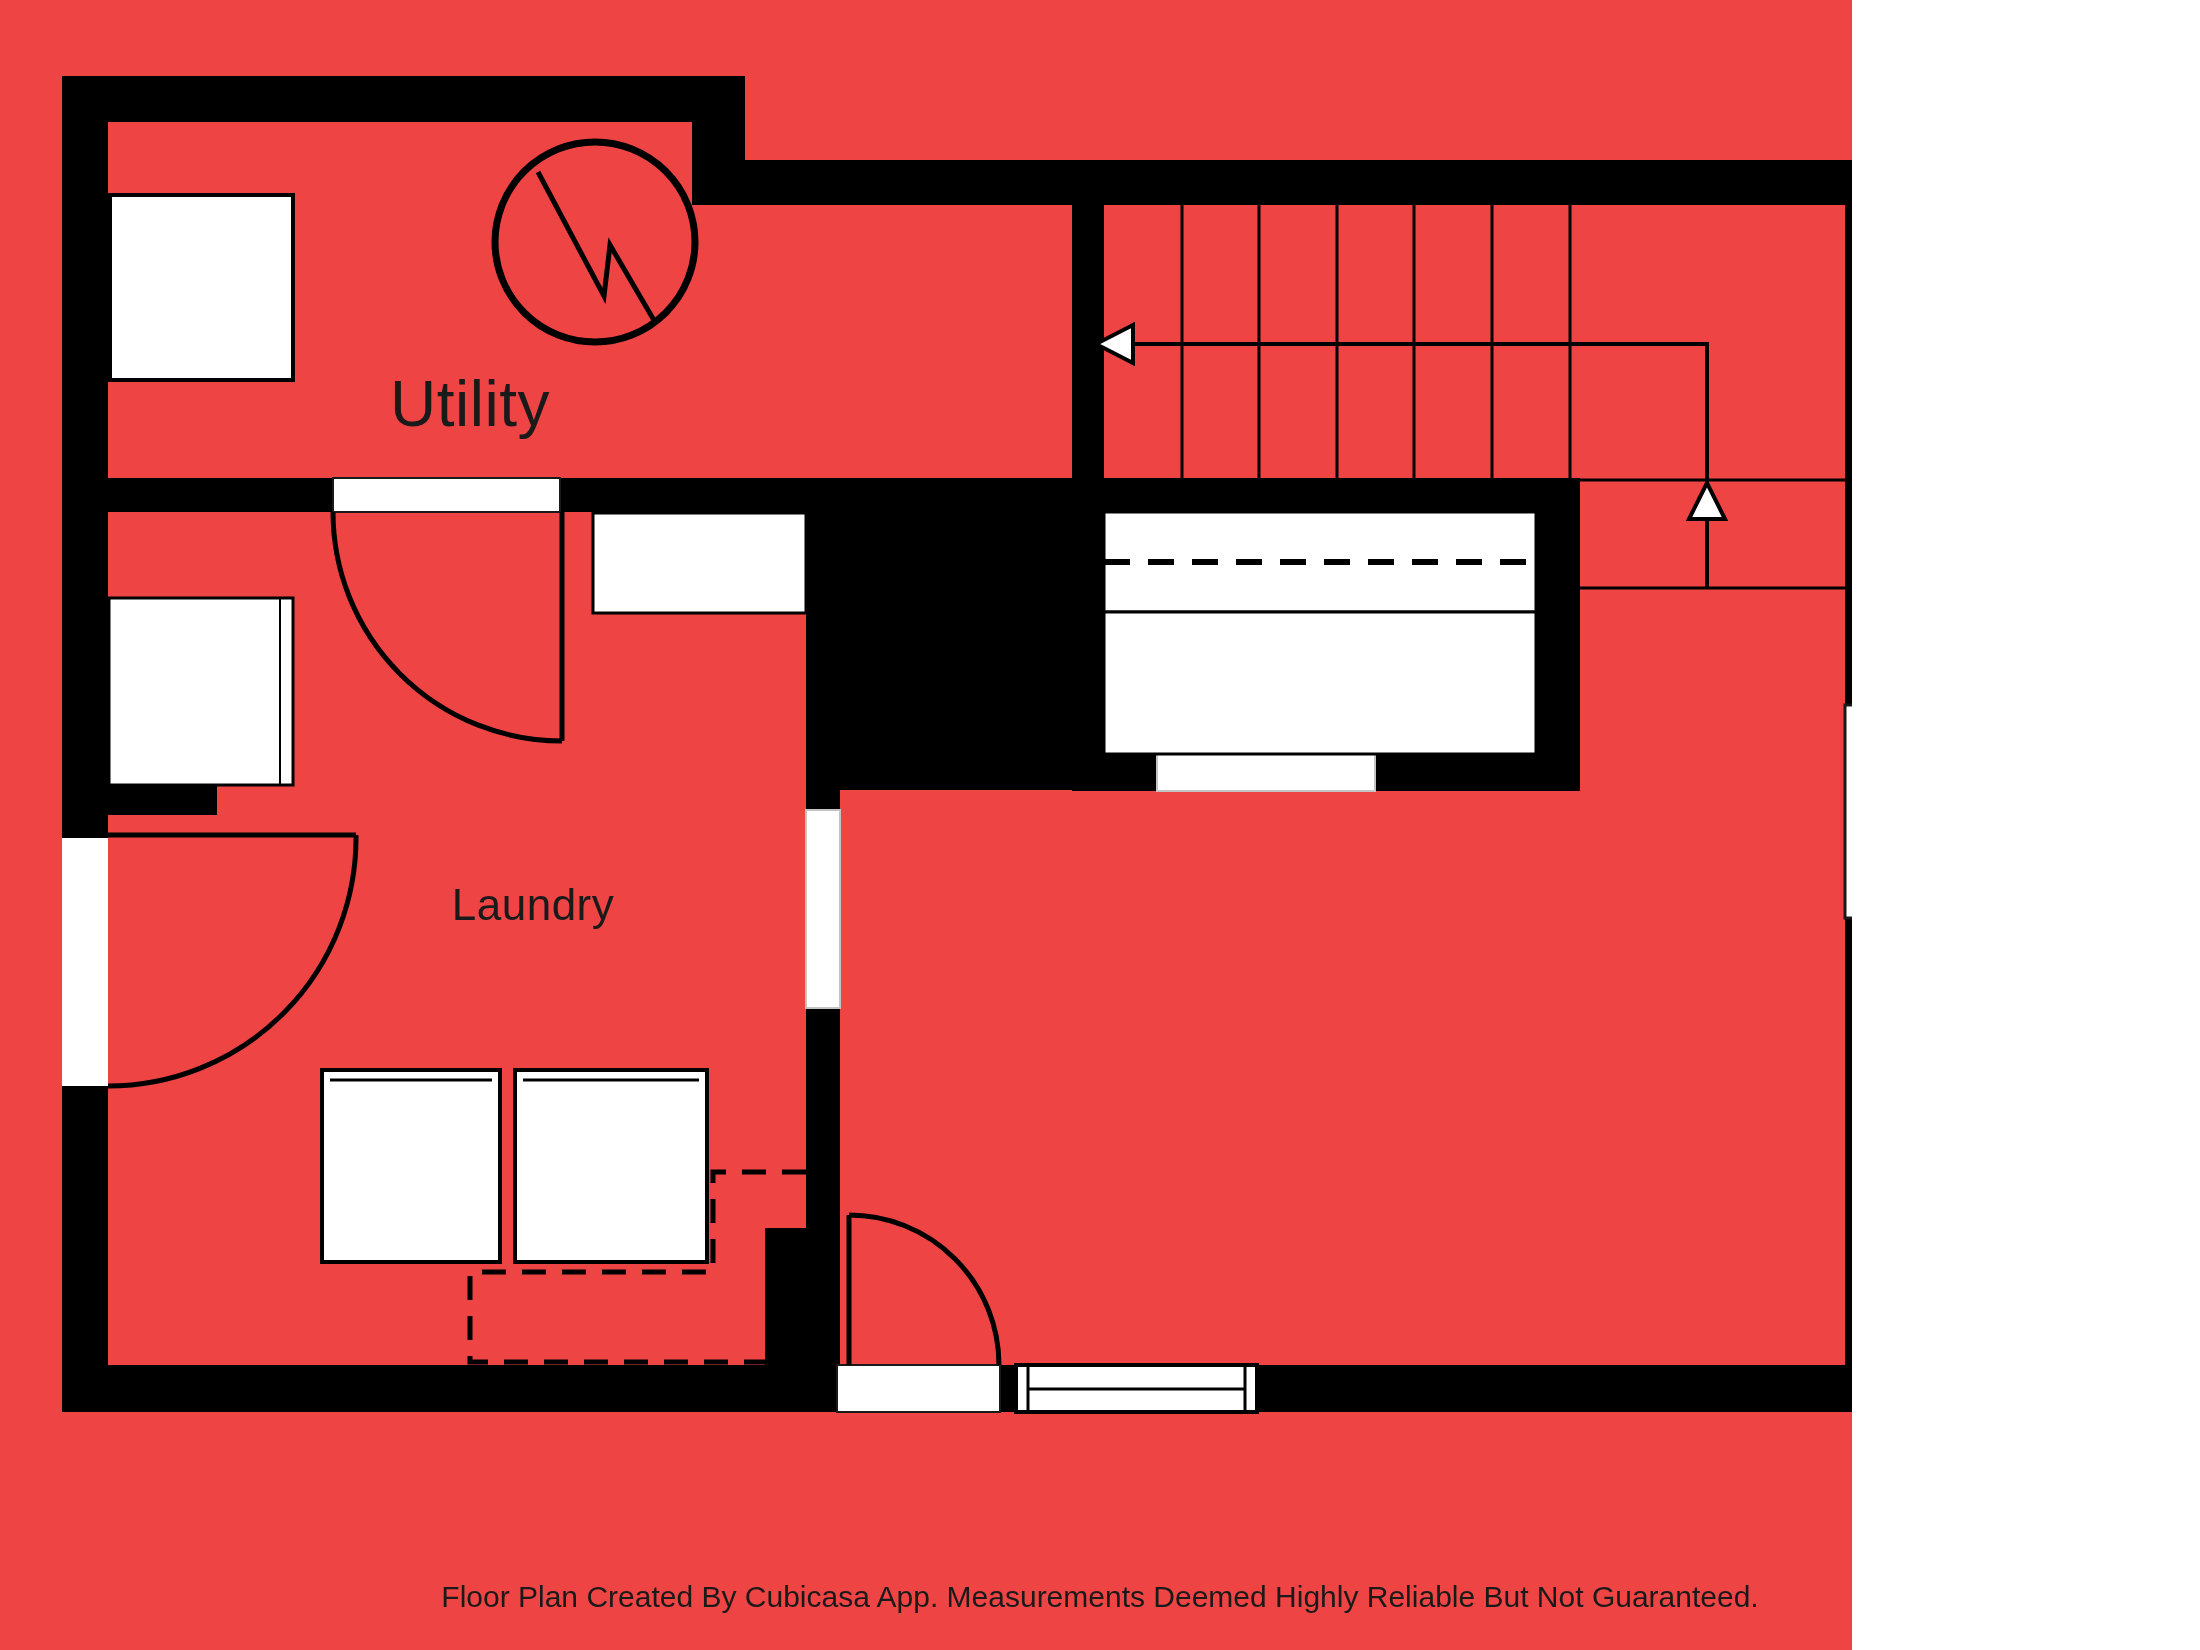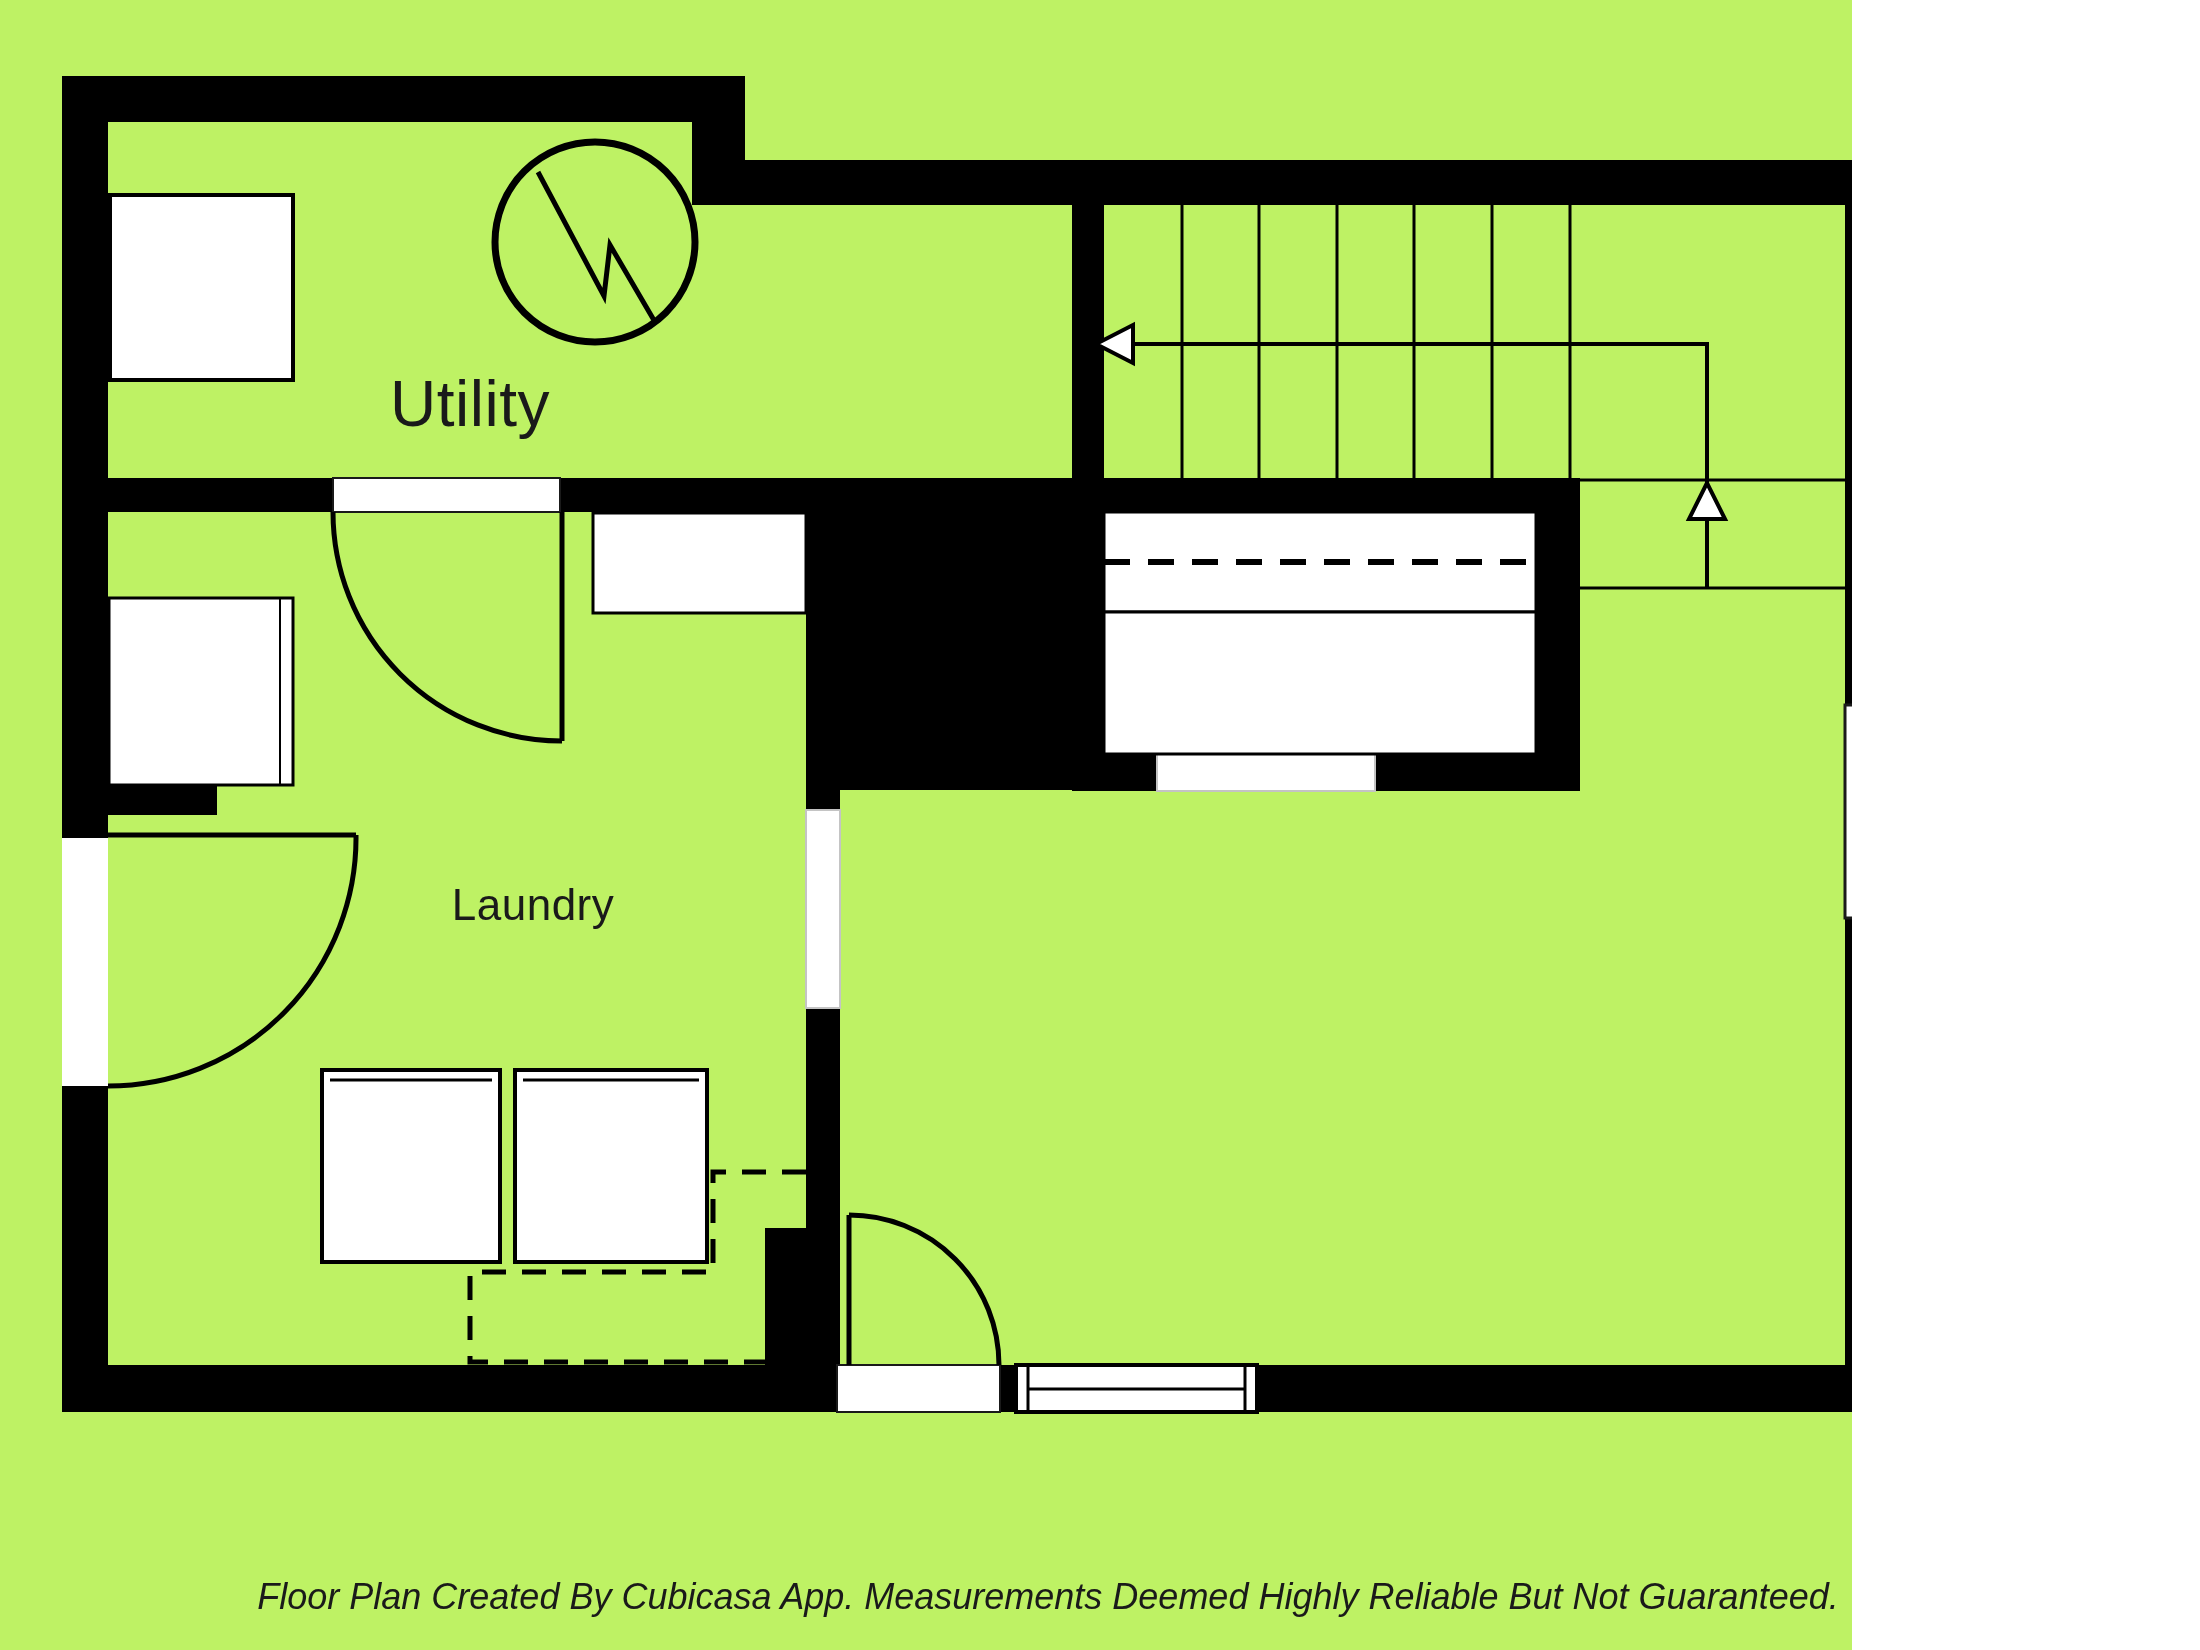--- a/index.html
+++ b/index.html
@@ -1,42 +1,41 @@
 <!DOCTYPE html>
 <html><head>
 <meta charset="utf-8">
 <style>
   html,body{margin:0;padding:0;background:#ffffff;}
   .plan{
     position:relative;
     width:1852px;height:1650px;
-    background:#bef264;
+    background:#ef4444;
     font-family:"Liberation Sans", sans-serif;
     overflow:hidden;
   }
   .plan svg{position:absolute;left:0;top:0;}
   .room-label{
     position:absolute;
     transform:translate(-50%,-50%);
     color:#1a1a1a;
     font-weight:400;
     white-space:nowrap;
     letter-spacing:0.5px;
   }
   .label-utility{left:470px;top:404px;font-size:64px;}
   .label-laundry{left:533px;top:905px;font-size:44px;}
   .label-foyer{left:1386px;top:1103px;font-size:74px;}
   .footer-note{
     position:absolute;
-    left:1048px;top:1597px;
+    left:1100px;top:1597px;
     transform:translate(-50%,-50%);
-    font-size:36px;
+    font-size:30px;
     color:#1a1a1a;
     white-space:nowrap;
-    font-style:italic;
   }
 </style>
 </head>
 <body>
 
 <div class="plan">
 
   <svg width="2200" height="1650" viewBox="0 0 2200 1650">
 
     <g fill="#000000">

